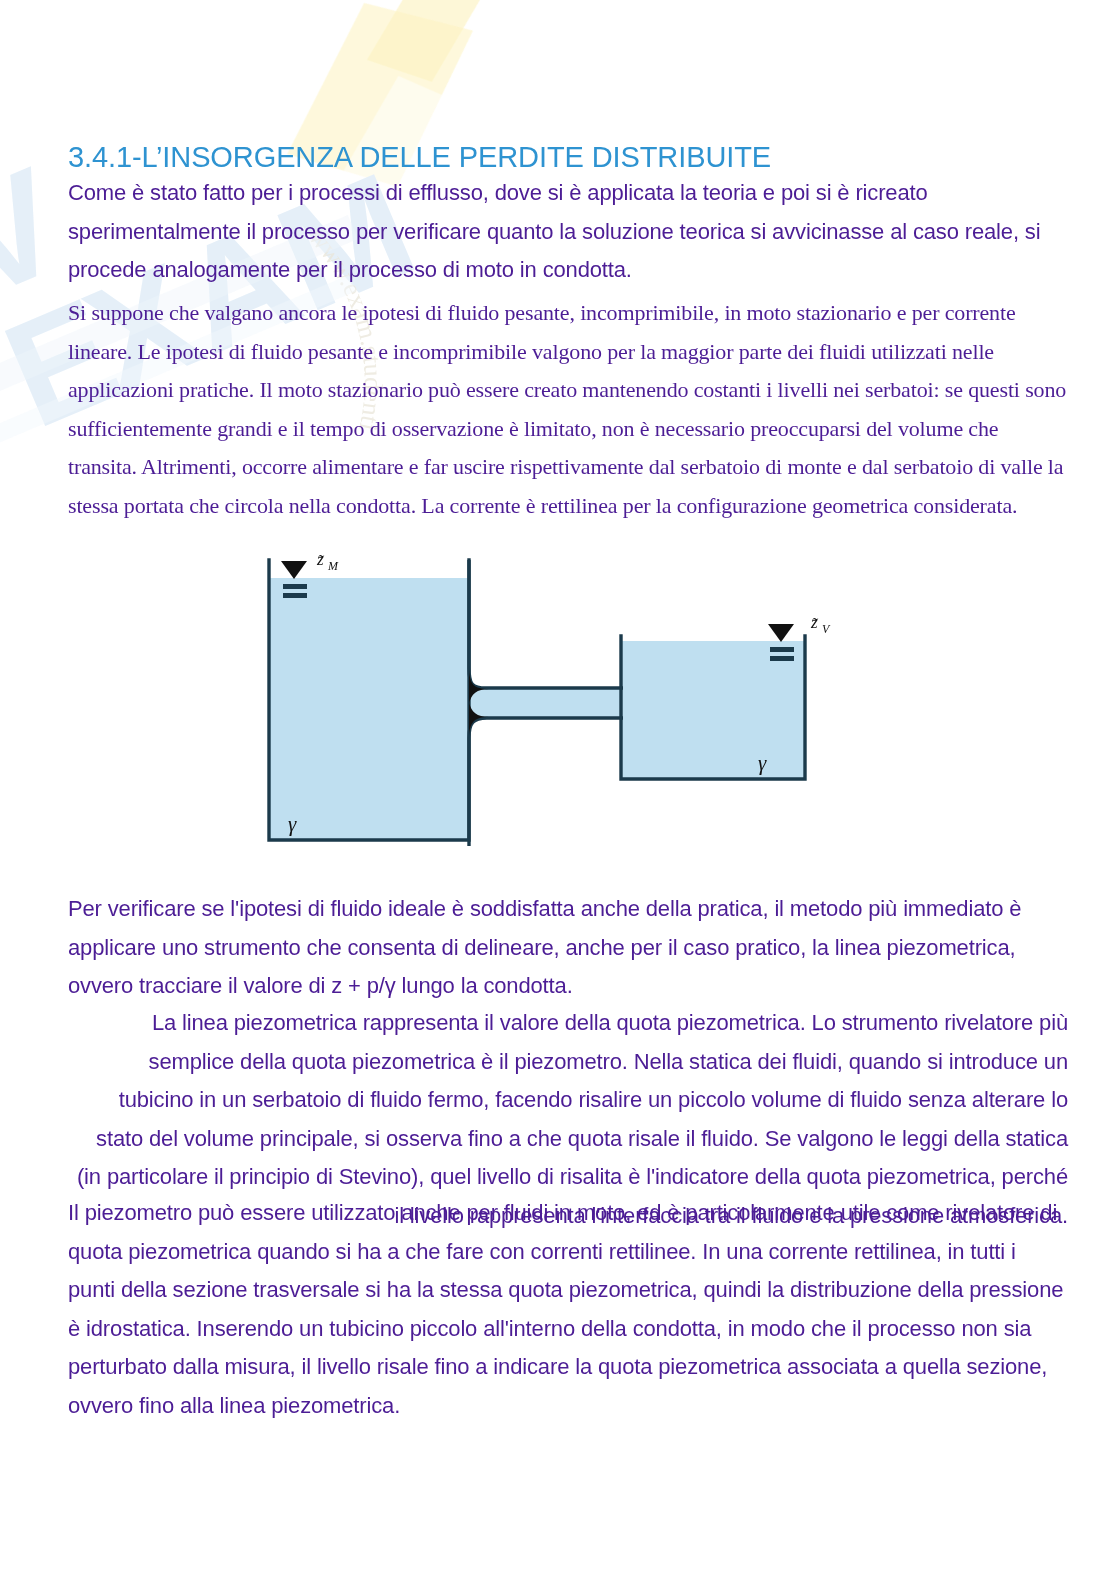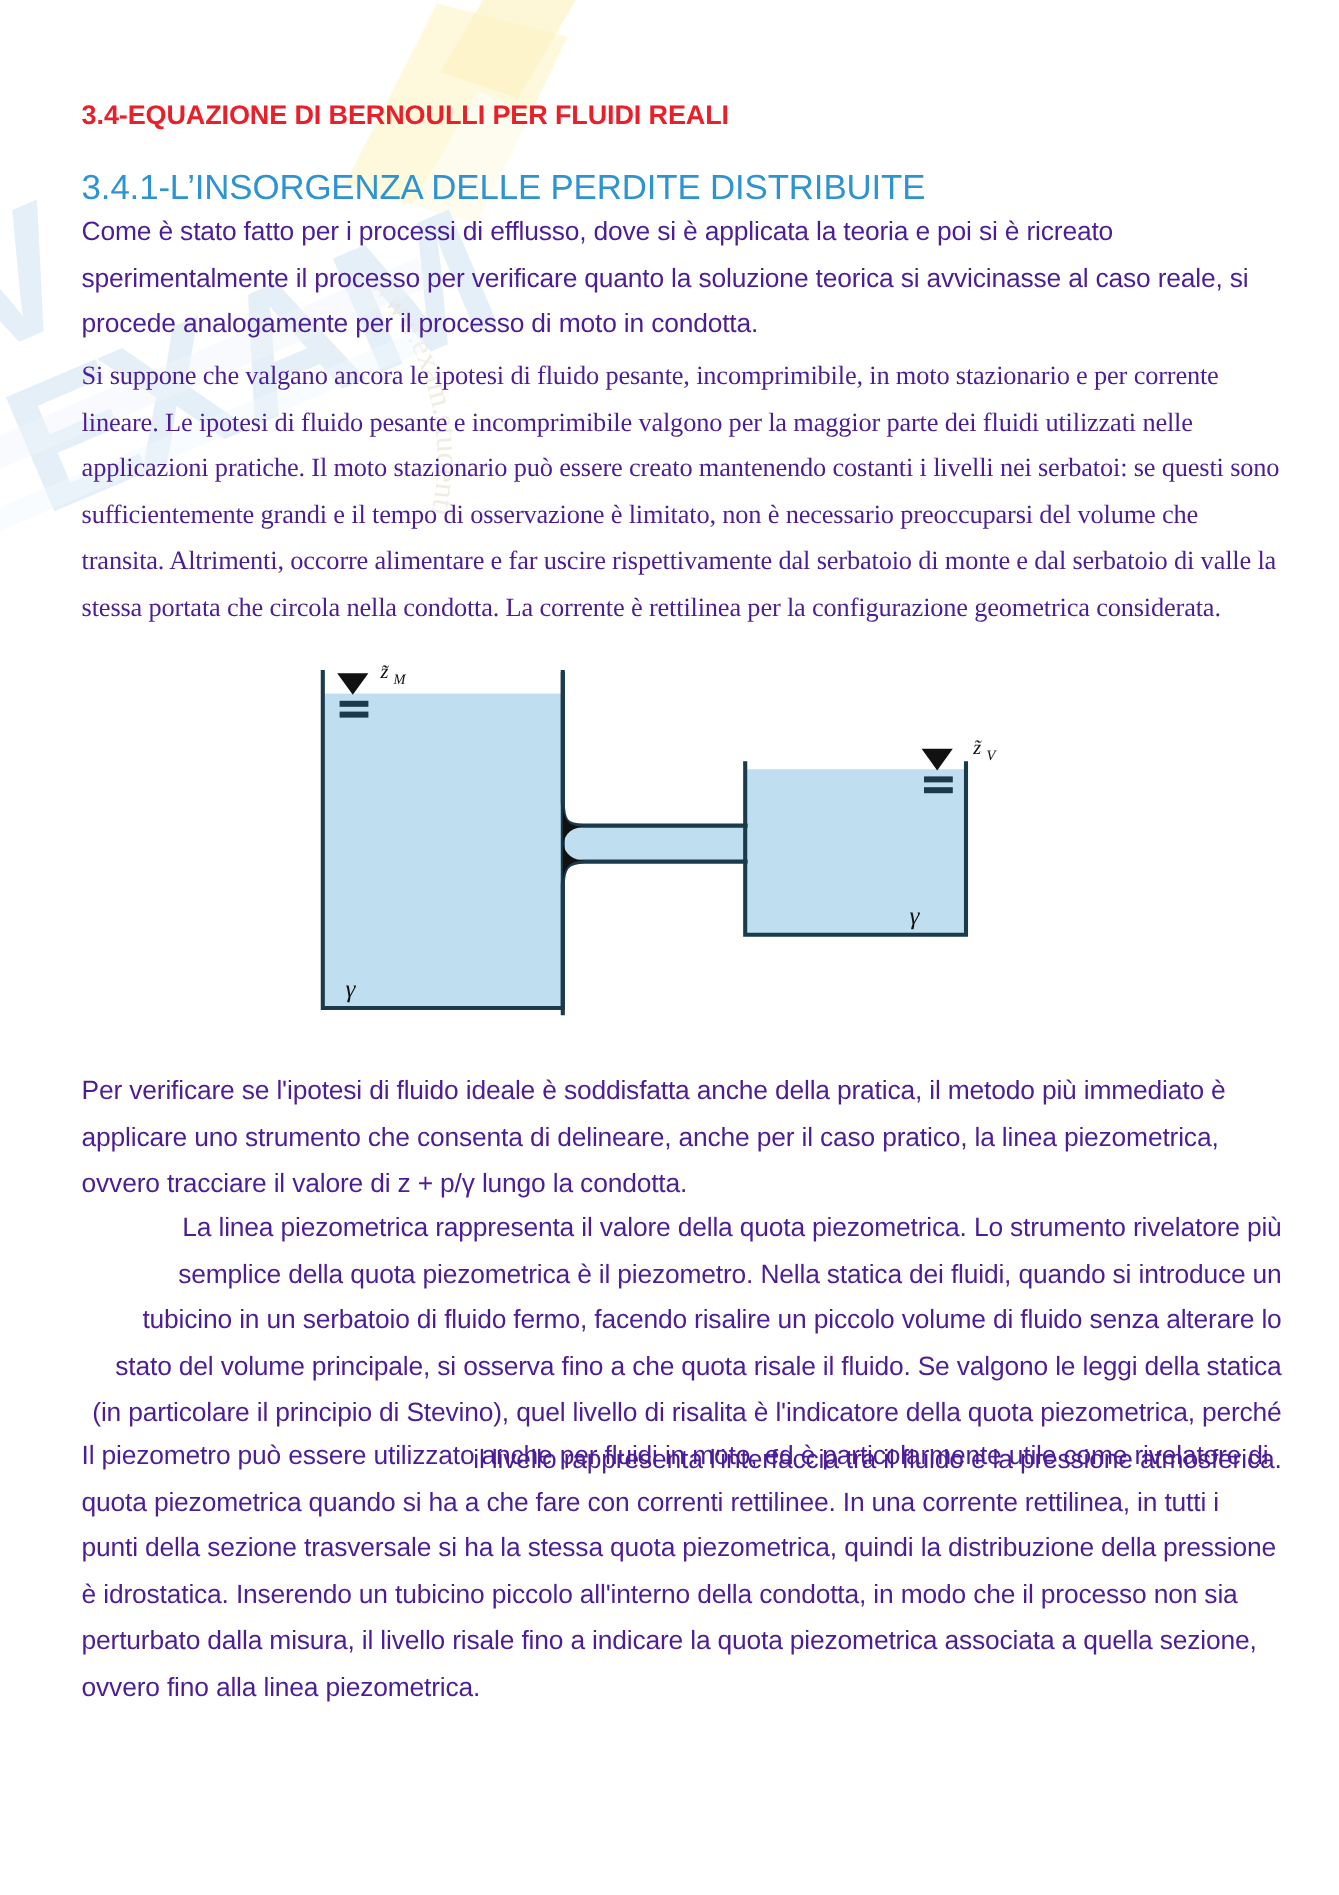--- a/index.html
+++ b/index.html
@@ -139,21 +139,20 @@
       <g opacity="0.45">
         <rect x="-60" y="300" width="430" height="26" fill="#e3eef8" transform="rotate(-23 150 312)"></rect>
         <rect x="-60" y="360" width="430" height="18" fill="#e9f2fa" transform="rotate(-23 150 369)"></rect>
       </g>
     </g>
   </svg>
 </div>
 
 <div id="page">
 
-  <h1 class="h1-title">3.4-EQUAZIONE DI BERNOULLI PER FLUIDI REALI</h1>
 
   <h2 class="h2-title">3.4.1-L’INSORGENZA DELLE PERDITE DISTRIBUITE</h2>
 
   <p class="para" id="para-1">Come è stato fatto per i processi di efflusso, dove si è applicata la teoria e poi si è ricreato sperimentalmente il processo per verificare quanto la soluzione teorica si avvicinasse al caso reale, si procede analogamente per il processo di moto in condotta.</p>
 
   <p class="para" id="para-2">Si suppone che valgano ancora le ipotesi di fluido pesante, incomprimibile, in moto stazionario e per corrente lineare. Le ipotesi di fluido pesante e incomprimibile valgono per la maggior parte dei fluidi utilizzati nelle applicazioni pratiche. Il moto stazionario può essere creato mantenendo costanti i livelli nei serbatoi: se questi sono sufficientemente grandi e il tempo di osservazione è limitato, non è necessario preoccuparsi del volume che transita. Altrimenti, occorre alimentare e far uscire rispettivamente dal serbatoio di monte e dal serbatoio di valle la stessa portata che circola nella condotta. La corrente è rettilinea per la configurazione geometrica considerata.</p>
 
   <div id="figure">
     <svg width="600" height="310" viewBox="0 0 600 310" xmlns="http://www.w3.org/2000/svg">
       <g>

